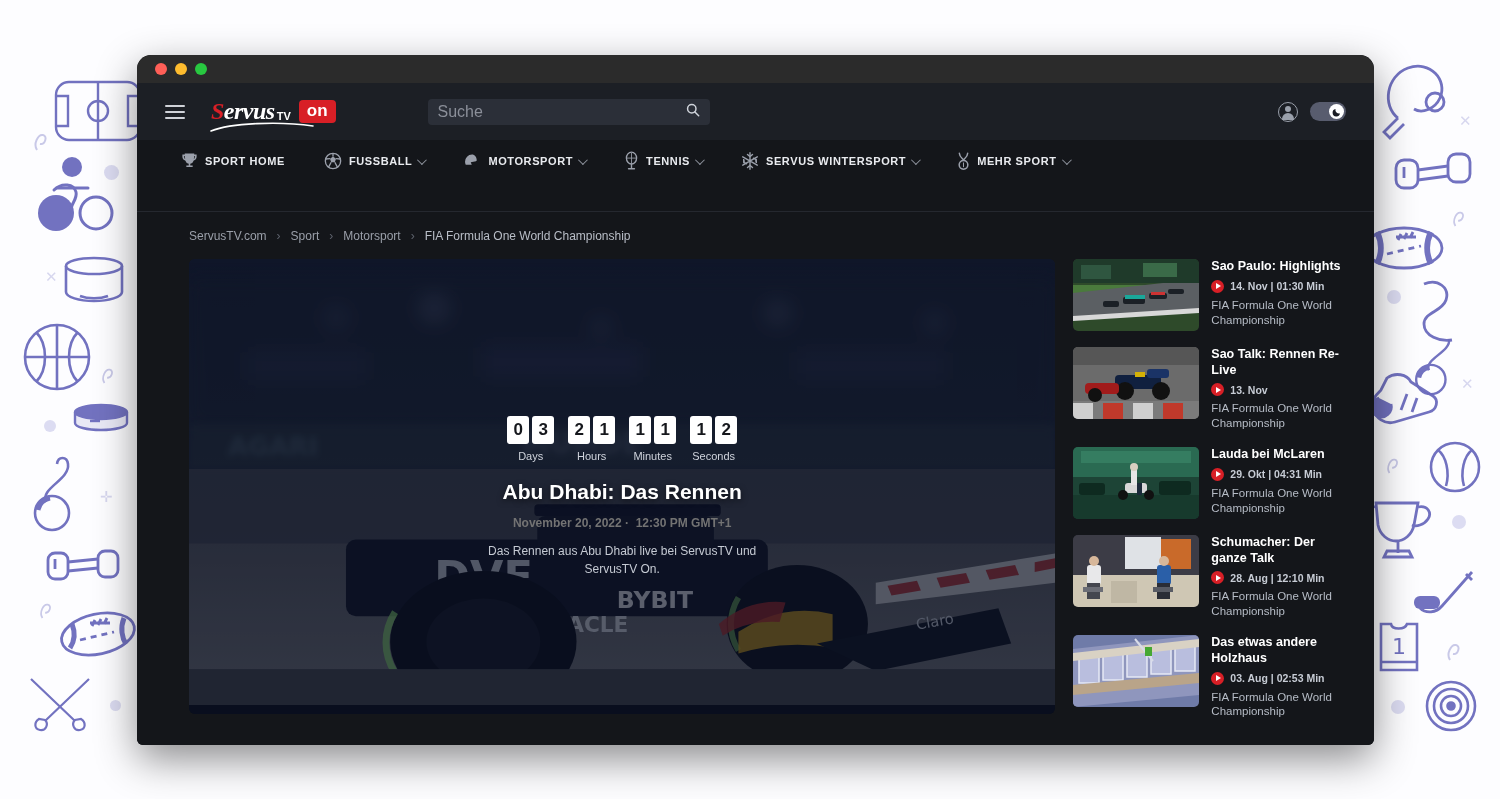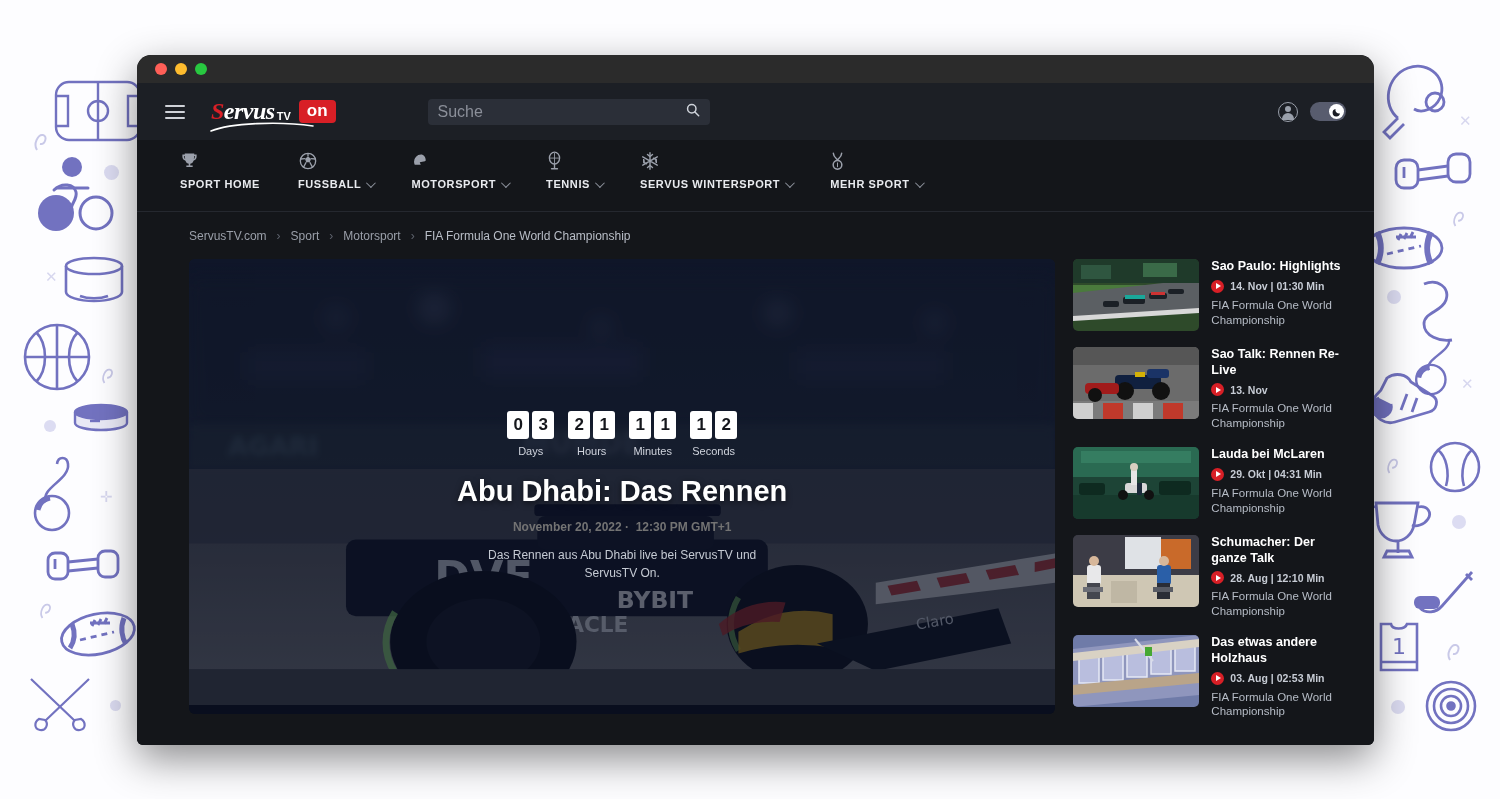--- a/index.html
+++ b/index.html
@@ -96,21 +96,21 @@
   }
   #theme-toggle .knob svg { display:block; }
 
   
   #nav {
     background:#14161a; height: 72px;
     display:flex; align-items:flex-start; padding: 10px 24px 0 24px;
     border-bottom: 1px solid #25282f;
   }
   .nav-item {
-    display:flex; flex-direction:column; align-items:flex-start; gap:6px;
+    display:flex; align-items:center; gap:6px;
     padding: 0 19px; cursor:pointer;
   }
   .nav-item .nicon { height:22px; display:flex; align-items:center; color:#9ba0ab; }
   .nav-item .nlabel {
     font-size:11px; font-weight:bold; letter-spacing:.6px; color:#e9ebef;
     display:flex; align-items:center; gap:5px; white-space:nowrap;
   }
   .caret { display:inline-block; width:7px; height:7px;
     border-right:1.4px solid #8c919b; border-bottom:1.4px solid #8c919b;
     transform: rotate(45deg) translateY(-2px); }
@@ -142,21 +142,21 @@
   #countdown { display:flex; align-items:flex-start; gap:14px; }
   .cd-unit { display:flex; flex-direction:column; align-items:center; gap:6px; }
   .cd-digits { display:flex; gap:3px; }
   .cd-digit {
     width:22px; height:28px; background:#fff; border-radius:3px;
     display:flex; align-items:center; justify-content:center;
     font-size:17px; font-weight:bold; color:#15171c;
   }
   .cd-label { font-size:11px; color:#cfd3dc; }
   #hero-title {
-    margin-top:18px; font-size:29px; font-weight:bold; color:#fff;
+    margin-top:18px; font-size:21px; font-weight:bold; color:#fff;
     text-shadow: 0 2px 6px rgba(0,0,0,.6);
   }
   #hero-date { margin-top:12px; font-size:12px; font-weight:bold; color:#737373; }
   #hero-desc {
     margin-top:12px; font-size:12px; color:#c5cad3; text-align:center;
     line-height:1.5; max-width:290px;
   }
 
   
   #playlist { width: 282px; display:flex; flex-direction:column; gap:16px; }

